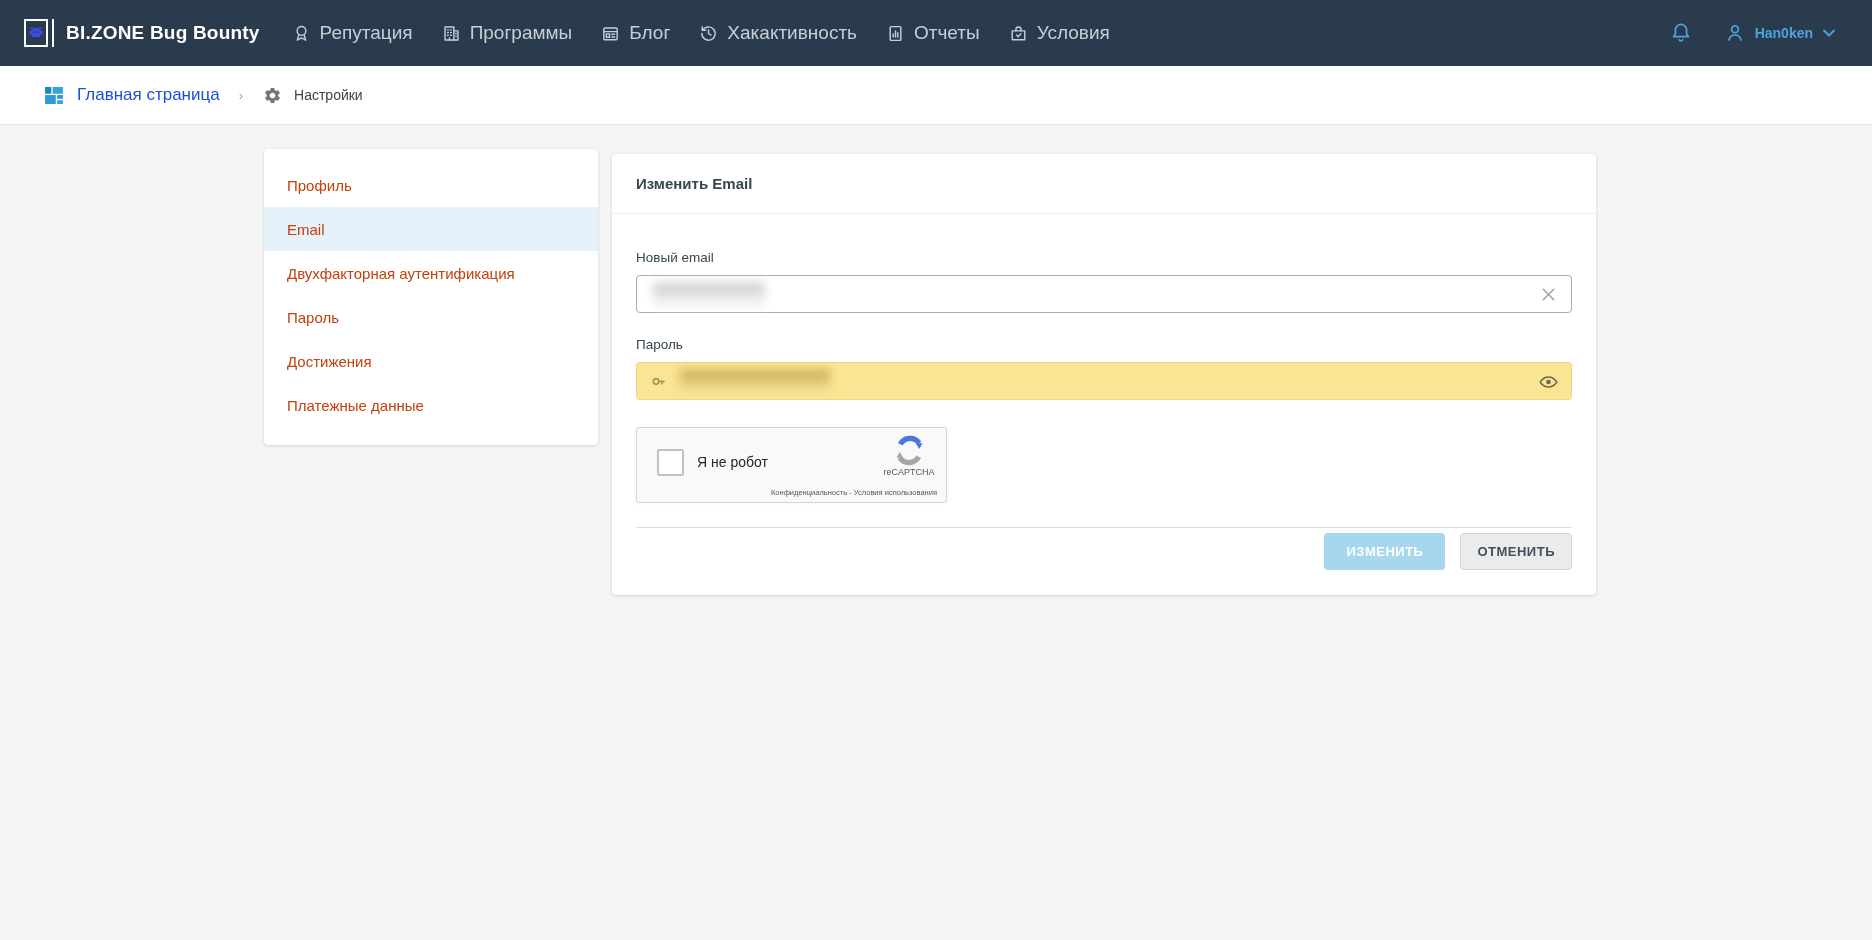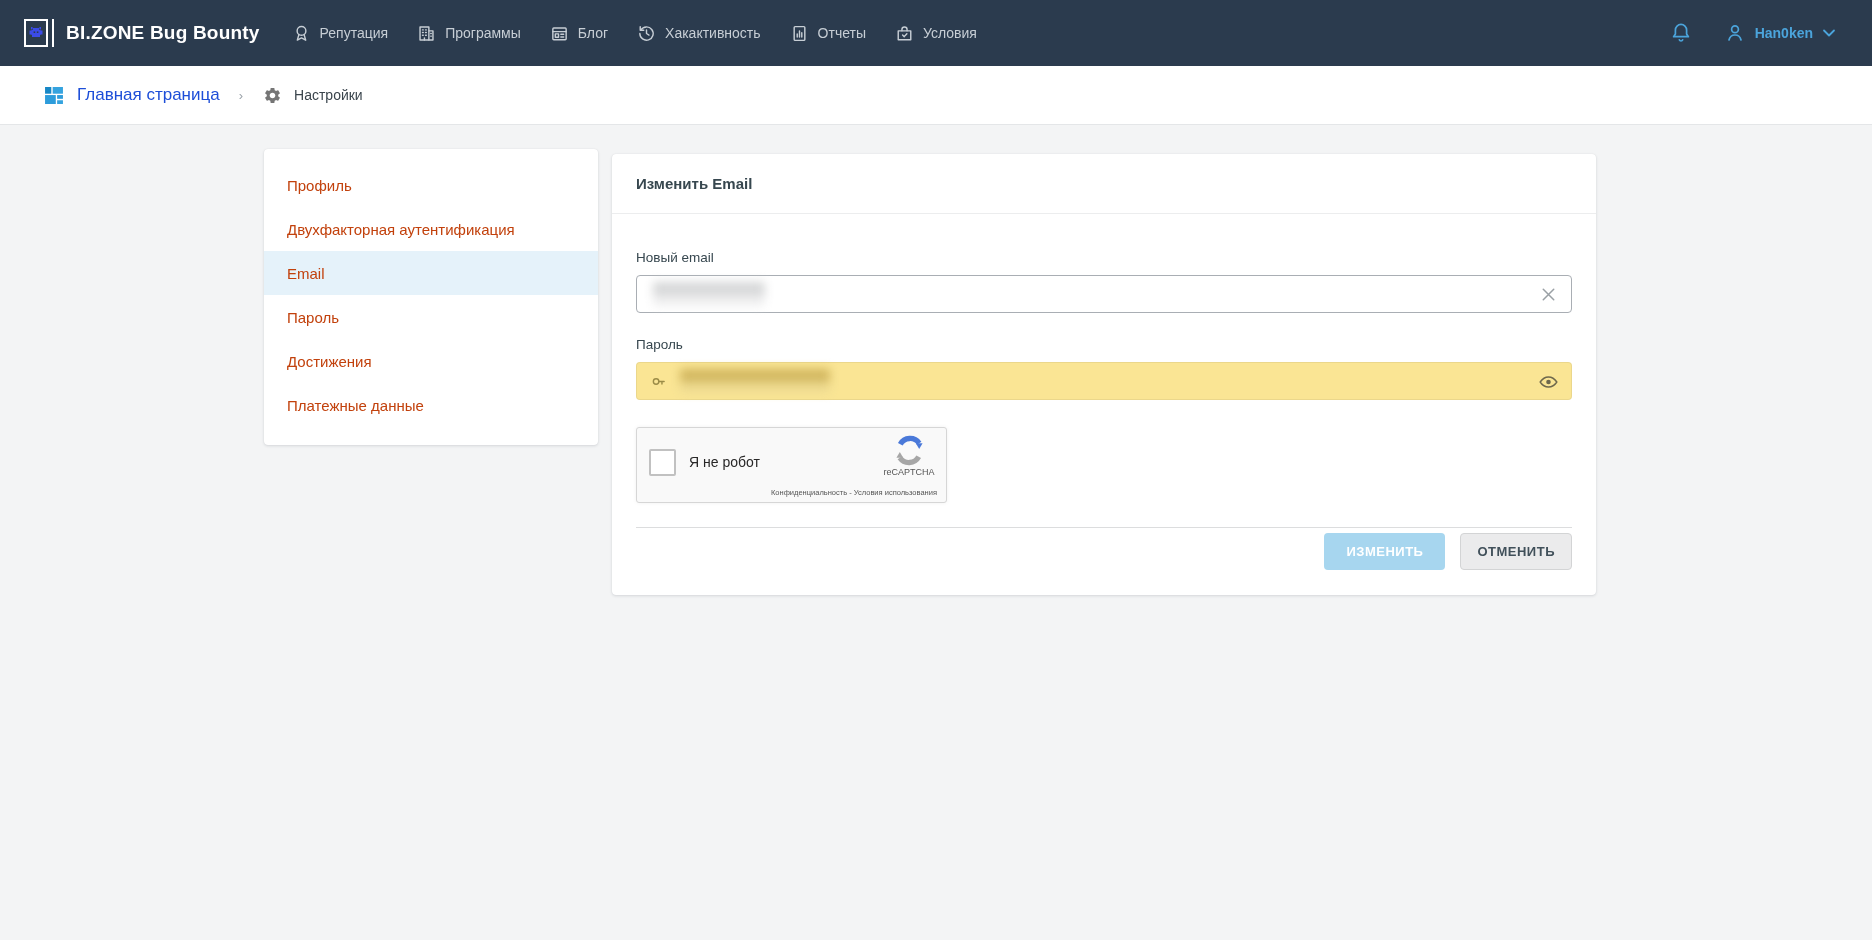--- a/index.html
+++ b/index.html
@@ -20,21 +20,21 @@
   }
   .brand { display:flex; align-items:center; cursor:pointer; }
   .logo-box {
     width:24px; height:28px; border:2px solid #FFFFFF;
     display:flex; align-items:center; justify-content:center;
   }
   .logo-bar { width:2px; height:28px; background:#FFFFFF; margin-left:4px; }
   .brand-text { color:#FFFFFF; font-size:19px; font-weight:700; margin-left:12px; letter-spacing:.2px; white-space:nowrap; }
   .nav-menu { display:flex; align-items:center; margin-left:32px; gap:29px; }
   .nav-item { display:flex; align-items:center; gap:9px; cursor:pointer; }
-  .nav-item .lbl { color:#C7CED5; font-size:14px; white-space:nowrap; }
+  .nav-item .lbl { color:#C7CED5; font-size:19px; white-space:nowrap; }
   .nav-right { margin-left:auto; display:flex; align-items:center; gap:32px; }
   .user-group { display:flex; align-items:center; gap:9px; cursor:pointer; }
   .user-name { color:#4BA4DB; font-size:14px; font-weight:700; }
 
   
   .breadcrumbs {
     position:absolute; top:66px; left:0; width:1872px; height:59px;
     background:#FFFFFF; border-bottom:1px solid #E4E6E8;
     display:flex; align-items:center; padding-left:45px;
   }
@@ -91,21 +91,21 @@
     width:150px; height:24px; margin-left:12px;
     background:linear-gradient(180deg,#CFB35A 0%,#D6BC66 55%,#EBD88C 56%,#EFDC94 100%);
   }
   .eye-btn { position:absolute; right:12px; top:9px; cursor:pointer; }
 
   
   .captcha {
     position:relative; margin-top:27px; width:311px; height:76px;
     background:#F9F9F9; border:1px solid #D6D6D6; border-radius:3px;
     box-shadow:0 0 4px rgba(0,0,0,.06);
-    display:flex; align-items:center; padding:0 12px;
+    display:flex; align-items:center; padding:0 20px;
   }
   .captcha-checkbox {
     width:27px; height:27px; background:#FFFFFF;
     border:2px solid #C1C1C1; border-radius:2px; cursor:pointer; margin-top:-6px;
   }
   .captcha-label { margin-left:13px; margin-top:-6px; font-size:14px; color:#282727; }
   .captcha-logo-col { position:absolute; top:7px; right:9px; width:56px; text-align:center; }
   .captcha-brand { font-size:9px; color:#555555; margin-top:1px; }
   .captcha-legal {
     position:absolute; bottom:5px; right:9px;
@@ -252,22 +252,22 @@
   <span>
     <svg width="19" height="19" viewBox="0 0 24 24" fill="#757575">
       <path d="M19.14 12.94c.04-.3.06-.61.06-.94 0-.32-.02-.64-.07-.94l2.03-1.58c.18-.14.23-.41.12-.61l-1.92-3.32c-.12-.22-.37-.29-.59-.22l-2.39.96c-.5-.38-1.03-.7-1.62-.94l-.36-2.54c-.04-.24-.24-.41-.48-.41h-3.84c-.24 0-.43.17-.47.41l-.36 2.54c-.59.24-1.13.57-1.62.94l-2.39-.96c-.22-.08-.47 0-.59.22L2.74 8.87c-.12.21-.08.47.12.61l2.03 1.58c-.05.3-.09.63-.09.94s.02.64.07.94l-2.03 1.58c-.18.14-.23.41-.12.61l1.92 3.32c.12.22.37.29.59.22l2.39-.96c.5.38 1.03.7 1.62.94l.36 2.54c.05.24.24.41.48.41h3.84c.24 0 .44-.17.47-.41l.36-2.54c.59-.24 1.13-.56 1.62-.94l2.39.96c.22.08.47 0 .59-.22l1.92-3.32c.12-.22.07-.47-.12-.61l-2.01-1.58zM12 15.6c-1.98 0-3.6-1.62-3.6-3.6s1.62-3.6 3.6-3.6 3.6 1.62 3.6 3.6-1.62 3.6-3.6 3.6z"></path>
     </svg>
   </span>
   <span class="crumb-current">Настройки</span>
 </div>
 
 <div class="sidebar-card">
   <div class="sidebar-item">Профиль</div>
+  <div class="sidebar-item selected">Email</div>
   <div class="sidebar-item">Двухфакторная аутентификация</div>
-  <div class="sidebar-item selected">Email</div>
   <div class="sidebar-item">Пароль</div>
   <div class="sidebar-item">Достижения</div>
   <div class="sidebar-item">Платежные данные</div>
 </div>
 
 <div class="main-card">
   <div class="card-header">Изменить Email</div>
 
   <div class="card-body">
     <div class="field-label">Новый email</div>

